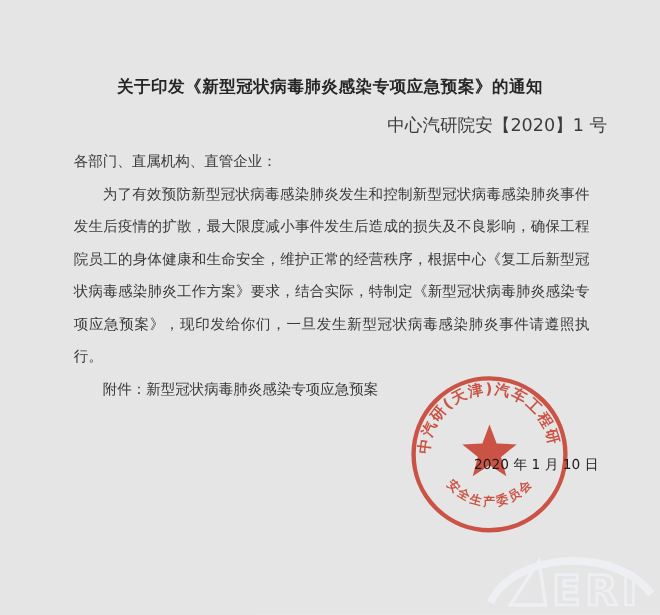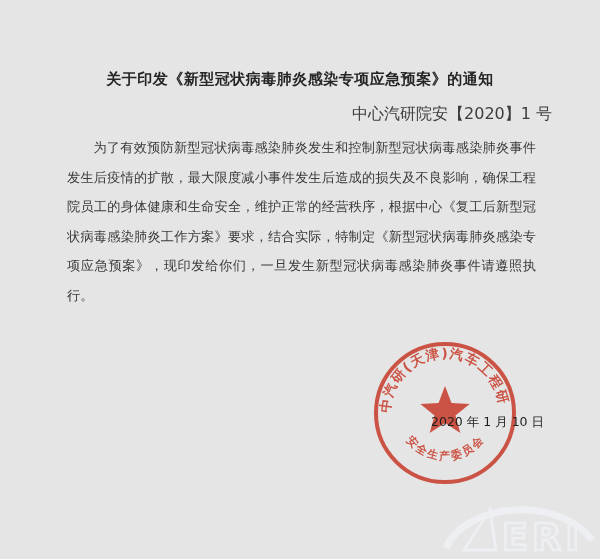--- a/index.html
+++ b/index.html
@@ -54,21 +54,23 @@
   <svg class="watermark" viewBox="0 0 162 82">
     <path d="M 8,72 A 78,52 0 0 1 154,64" fill="none" stroke="#edeff2" stroke-width="7"></path>
     <path d="M 26,74 L 52,34 L 58,74 Z" fill="none" stroke="#edeff2" stroke-width="3"></path>
     <text x="64" y="74" font-size="38" font-weight="bold" letter-spacing="4" fill="none" stroke="#edeff2" stroke-width="2.5">ERI</text>
   </svg>
 
   <div class="doc-title">关于印发《新型冠状病毒肺炎感染专项应急预案》的通知</div>
   <div class="doc-number">中心汽研院安【2020】1 号</div>
 
   <div class="doc-body">
+    <div class="salutation">各部门、直属机构、直管企业：</div>
     <p class="para">为了有效预防新型冠状病毒感染肺炎发生和控制新型冠状病毒感染肺炎事件发生后疫情的扩散，最大限度减小事件发生后造成的损失及不良影响，确保工程院员工的身体健康和生命安全，维护正常的经营秩序，根据中心《复工后新型冠状病毒感染肺炎工作方案》要求，结合实际，特制定《新型冠状病毒肺炎感染专项应急预案》，现印发给你们，一旦发生新型冠状病毒感染肺炎事件请遵照执行。</p>
+    <div class="attachment">附件：新型冠状病毒肺炎感染专项应急预案</div>
   </div>
 
   <svg class="seal" viewBox="0 0 150 150">
     <defs>
       <path id="ring-top-path" d="M 20,73 A 55,55 0 1 1 130,73"></path>
       <path id="ring-bottom-path" d="M 33,95 A 48,48 0 0 0 117,95"></path>
     </defs>
     <circle cx="75" cy="73" r="69" fill="none" stroke="#c8402f" stroke-width="4"></circle>
     <polygon fill="#c8402f" points="75,46 81.5,63.1 99.7,64 85.5,75.4 90.3,93 75,83 59.7,93 64.5,75.4 50.3,64 68.5,63.1"></polygon>
     <text font-size="13.5" font-weight="bold" fill="#c8402f" letter-spacing="1.5">

